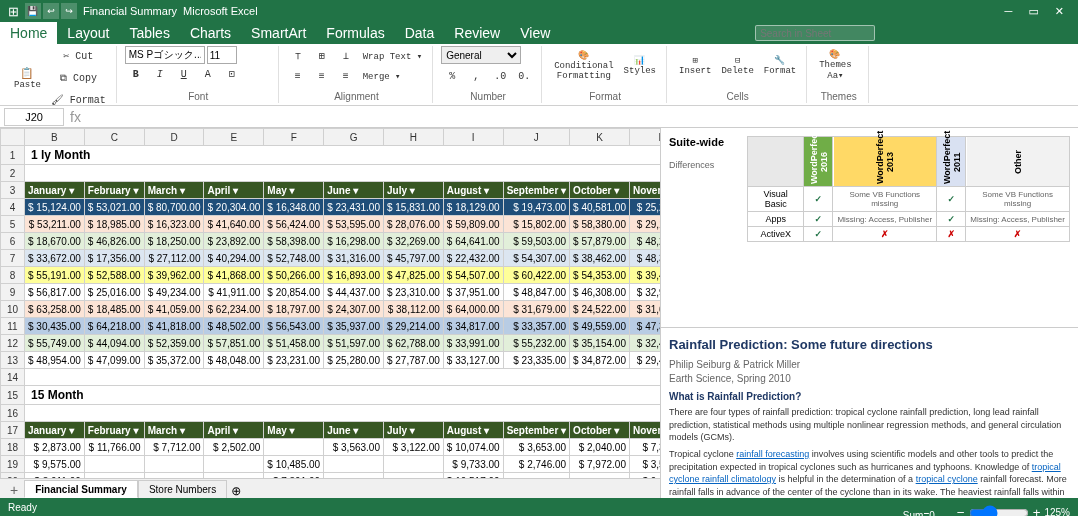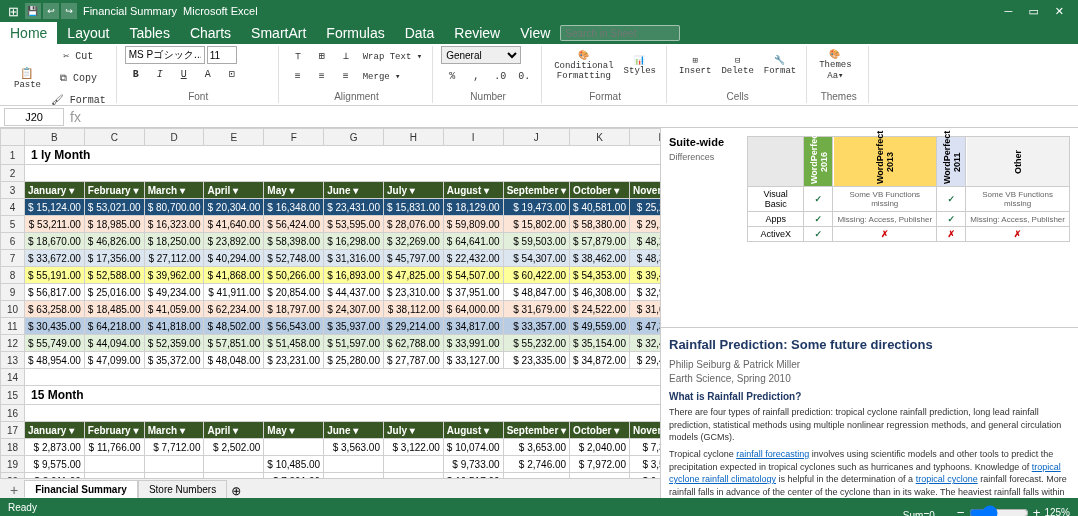--- a/index.html
+++ b/index.html
@@ -85,21 +85,21 @@
     .col-d { min-width: 60px; }
     .col-e { min-width: 60px; }
     .col-f { min-width: 60px; }
     .col-g { min-width: 60px; }
     .col-h { min-width: 60px; }
     .col-i { min-width: 60px; }
     .col-j { min-width: 60px; }
     .col-k { min-width: 60px; }
     .col-l { min-width: 60px; }
 
-    .suite-diff-title { font-size: 11px; font-weight: bold; margin-bottom: 4px; }
+    .suite-diff-title { font-size: 11px; font-weight: bold; margin-bottom: 12px; }
     .suite-diff-subtitle { font-size: 9px; color: #666; margin-bottom: 4px; }
   </style>
 </head>
 <body>
 
 <div class="title-bar">
   <div class="title-bar-left">
     <span style="font-size:13px;">⊞</span>
     <span style="display:flex;gap:2px;">
       <span class="title-icon">💾</span>
@@ -119,21 +119,21 @@
 <div class="ribbon-tabs">
   <span class="ribbon-tab active">Home</span>
   <span class="ribbon-tab">Layout</span>
   <span class="ribbon-tab">Tables</span>
   <span class="ribbon-tab">Charts</span>
   <span class="ribbon-tab">SmartArt</span>
   <span class="ribbon-tab">Formulas</span>
   <span class="ribbon-tab">Data</span>
   <span class="ribbon-tab">Review</span>
   <span class="ribbon-tab">View</span>
-  <div style="flex:1;display:flex;align-items:center;justify-content:flex-start;padding-right:8px;">
+  <div style="flex:1;display:flex;align-items:center;justify-content:center;padding-right:8px;">
     <input type="text" style="width: 120px; height: 16px; font-size: 10px; border: 1px solid rgba(255, 255, 255, 0.5); background: rgba(255, 255, 255, 0.15); color: white; padding: 1px 4px; border-radius: 2px;" placeholder="Search in Sheet">
   </div>
 </div>
 
 <div class="ribbon">
 
   <div class="ribbon-group">
     <div class="ribbon-row">
       <button class="r-btn" style="flex-direction:column;height:40px;font-size:11px;">
         <span>📋</span>

